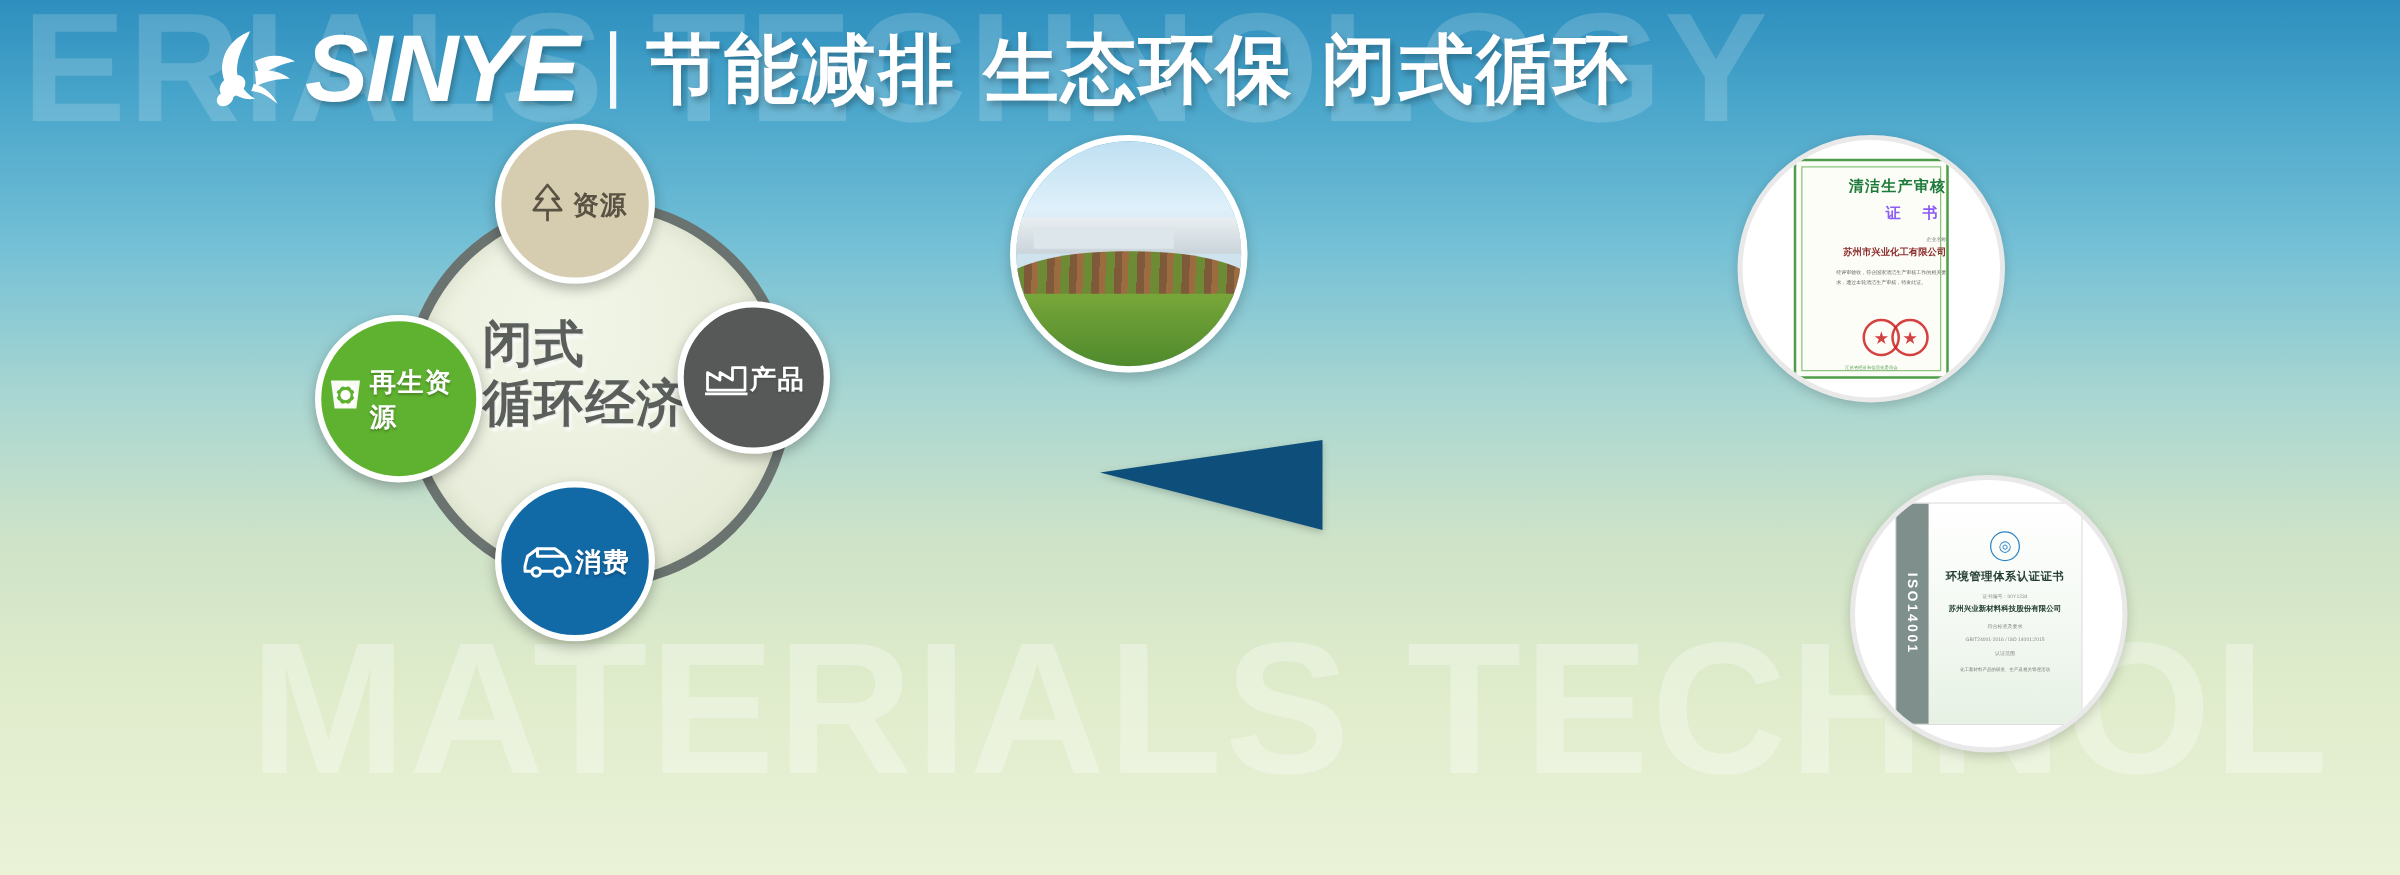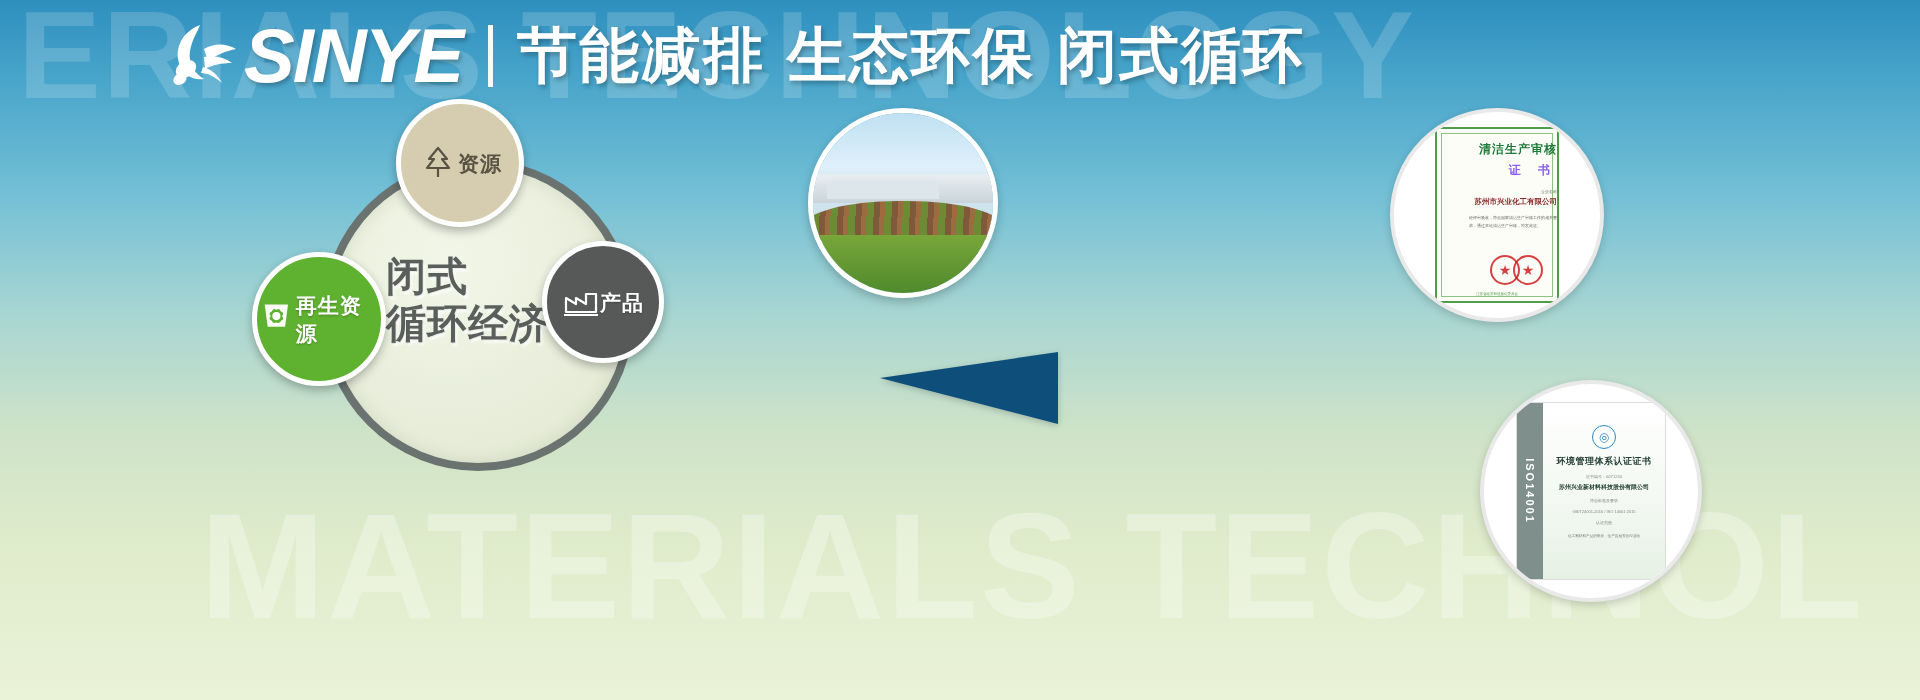--- a/index.html
+++ b/index.html
@@ -183,20 +183,31 @@
     <div class="node" id="node-product">
       <svg width="38" height="32" viewBox="0 0 38 32">
         <g fill="none" stroke="#ffffff" stroke-width="2.2" stroke-linejoin="round">
           <path d="M4 26 L4 12 L14 18 L14 12 L24 18 L24 8 L34 8 L34 26 Z"></path>
           <path d="M2 29 L36 29"></path>
         </g>
       </svg>
       <div class="nlabel">产品</div>
     </div>
 
+    <div class="node" id="node-consume">
+      <svg width="44" height="30" viewBox="0 0 44 30">
+        <g fill="none" stroke="#ffffff" stroke-width="2.4" stroke-linejoin="round" stroke-linecap="round">
+          <path d="M4 19 L6 11 L14 5 L28 5 L36 11 L40 19 L40 23 L4 23 Z"></path>
+          <path d="M14 5 L14 11 L36 11"></path>
+          <circle cx="13" cy="23.5" r="3.4" fill="#1169a6"></circle>
+          <circle cx="31" cy="23.5" r="3.4" fill="#1169a6"></circle>
+        </g>
+      </svg>
+      <div class="nlabel">消费</div>
+    </div>
 
     <div class="node" id="node-renew">
       <svg width="40" height="36" viewBox="0 0 40 36">
         <g fill="#ffffff">
           <path d="M8 3 L32 3 L29 26 L11 26 Z" opacity="0.95"></path>
         </g>
         <g fill="#5fb130">
           <circle cx="20" cy="15" r="7.5"></circle>
         </g>
         <g fill="#ffffff">

